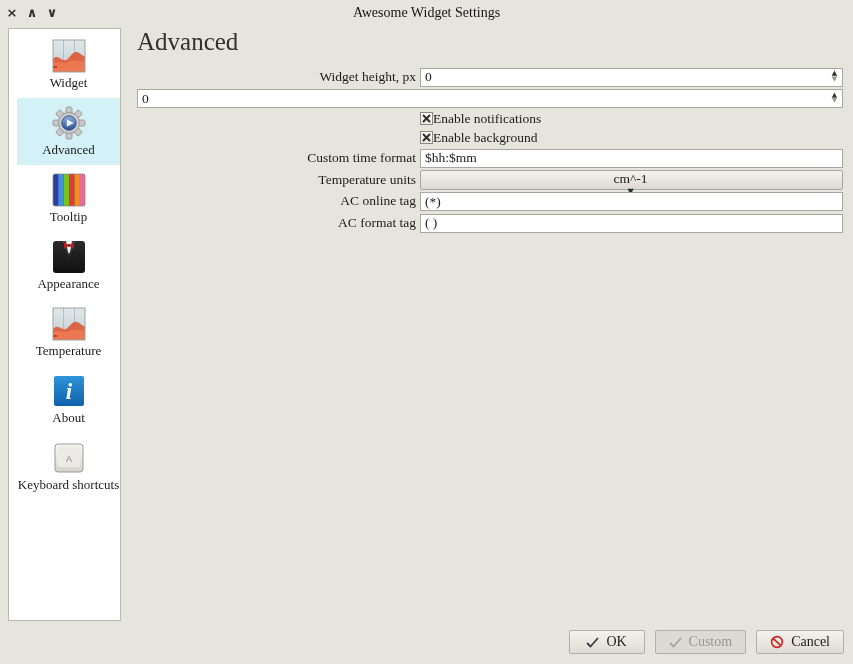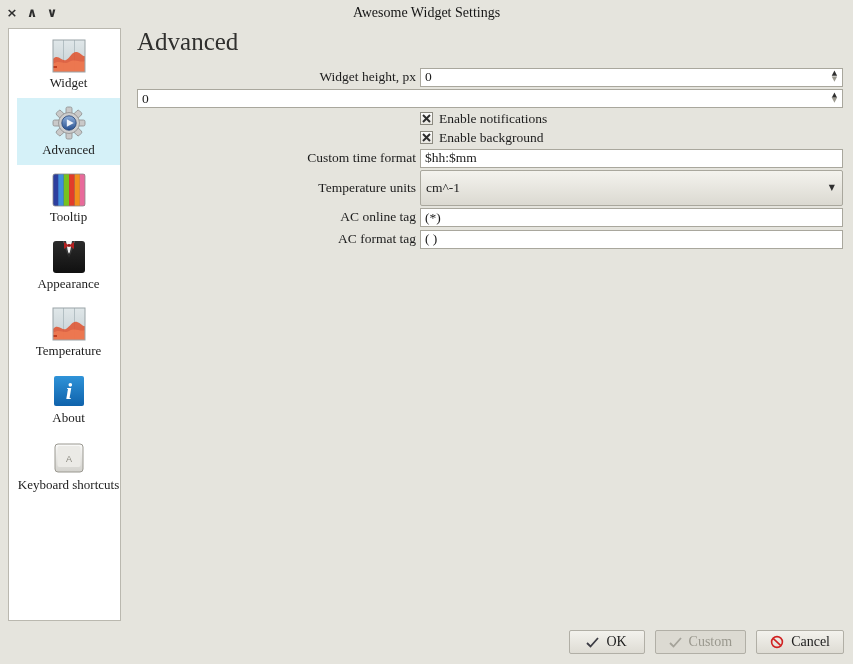--- a/index.html
+++ b/index.html
@@ -51,33 +51,33 @@
   .spin-input { padding-right:18px; }
   .spin-btns {
     position:absolute; right:2px; top:1px; bottom:1px; width:13px;
     display:flex; flex-direction:column; align-items:center; justify-content:center;
     line-height:0.8; cursor:default;
   }
   .spin-up   { font-family:"DejaVu Sans", sans-serif; font-size:7px; color:#2f2f2f; }
   .spin-down { font-family:"DejaVu Sans", sans-serif; font-size:7px; color:#9b998f; }
 
   .check-row { height:17px; }
-  .check-row .field { display:flex; align-items:center; gap:6px; }
+  .check-row .field { display:flex; align-items:center; }
   .checkbox {
     width:13px; height:13px; flex:none; border:1px solid #8c8a80;
     background:linear-gradient(#fdfdfc,#e9e7e1);
     display:flex; align-items:center; justify-content:center; cursor:default;
   }
   .check-label { font-size:13.5px; }
 
   .combo {
-    height:36px; border:1px solid #a9a79d; border-radius:2px;
+    height:20px; border:1px solid #a9a79d; border-radius:2px;
     background:linear-gradient(#f4f3ee,#dbd9d1);
     display:flex; align-items:center; justify-content:space-between;
-    padding:0 7px 0 5px; font-size:13.5px; cursor:default;
+    padding:0 7px 0 5px; font-size:13.5px; cursor:default;flex-direction:column;
   }
   .combo-arrow { font-family:"DejaVu Sans", sans-serif; font-size:8px; color:#2f2f2f; }
 
   
   .footer { position:absolute; right:9px; bottom:10px; display:flex; gap:10px; }
   .btn {
     height:24px; min-width:76px; padding:0 13px;
     border:1px solid #b1afa6; border-radius:2px;
     background:linear-gradient(#f3f2ed,#dedcd4);
     display:flex; align-items:center; justify-content:center; gap:7px;

